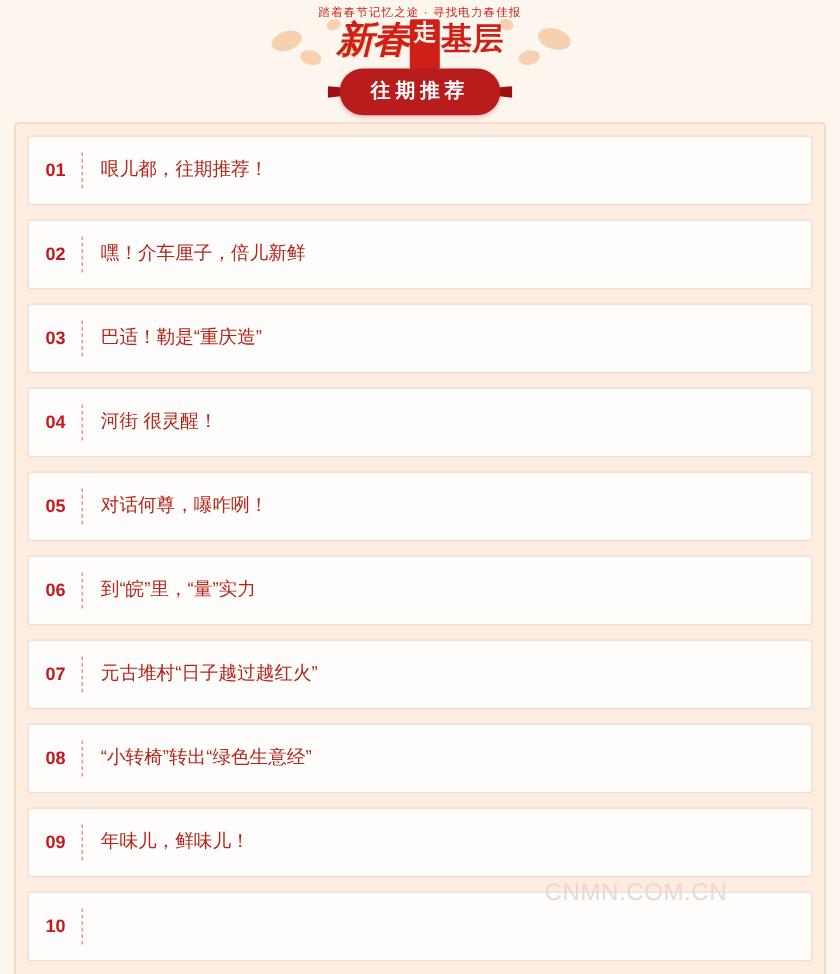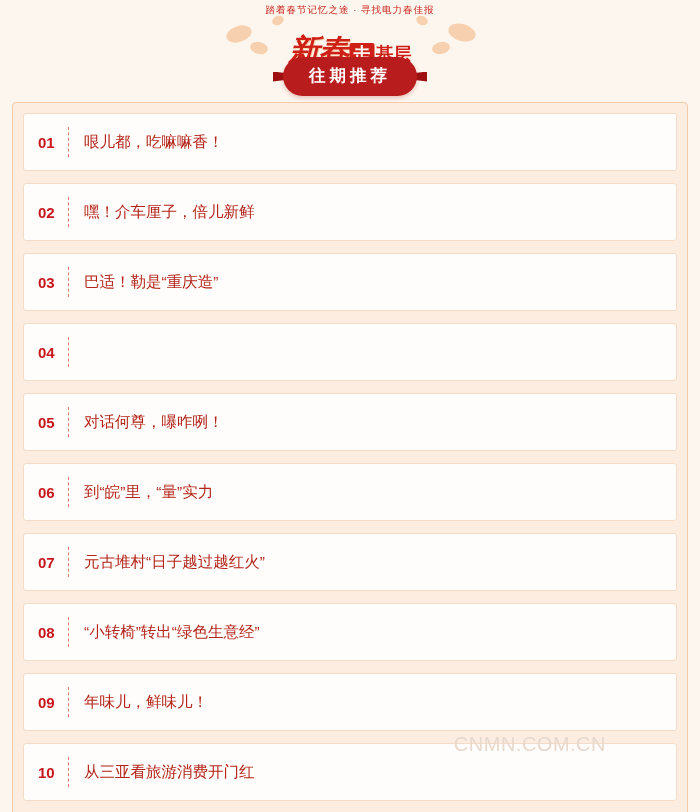--- a/index.html
+++ b/index.html
@@ -42,25 +42,24 @@
     width: 100%;
     text-align: center;
     font-size: 9.5px;
     letter-spacing: 1px;
     color: #c62118;
     white-space: nowrap;
   }
 
   .logo-main {
     position: absolute;
-    top: 30px;
+    top: 12px;
     left: 50%;
     transform: translateX(-50%);
     display: flex;
-    align-items: center;
     white-space: nowrap;
   }
 
   .logo-main .big {
     font-family: "Liberation Serif", serif;
     font-size: 31px;
     font-weight: bold;
     font-style: italic;
     color: #cf2017;
     letter-spacing: -1px;
@@ -76,21 +75,21 @@
     padding: 2px 3px 3px 3px;
     margin: 0 1px;
     line-height: 1;
     border-radius: 2px;
     position: relative;
     top: 4px;
   }
 
   .logo-main .big2 {
     font-family: "Liberation Serif", serif;
-    font-size: 18px;
+    font-size: 26px;
     font-weight: bold;
     color: #cf2017;
     position: relative;
     top: 3px;
   }
 
   
   .flourish {
     position: absolute;
     border-radius: 50%;
@@ -219,38 +218,39 @@
   </div>
 
   <div class="ribbon">往期推荐</div>
 </div>
 
 <div class="panel">
 
   <div class="row">
     <div class="row-num">01</div>
     <div class="row-sep"></div>
-    <div class="row-title">哏儿都，吃嘛嘛香！</div>
+    <div class="row-title">哏儿都，往期推荐！</div>
   </div>
 
   <div class="row">
     <div class="row-num">02</div>
     <div class="row-sep"></div>
     <div class="row-title">嘿！介车厘子，倍儿新鲜</div>
   </div>
 
   <div class="row">
     <div class="row-num">03</div>
     <div class="row-sep"></div>
     <div class="row-title">巴适！勒是“重庆造”</div>
   </div>
 
   <div class="row">
     <div class="row-num">04</div>
     <div class="row-sep"></div>
+    <div class="row-title">河街 很灵醒！</div>
   </div>
 
   <div class="row">
     <div class="row-num">05</div>
     <div class="row-sep"></div>
     <div class="row-title">对话何尊，嚗咋咧！</div>
   </div>
 
   <div class="row">
     <div class="row-num">06</div>
@@ -272,18 +272,17 @@
 
   <div class="row">
     <div class="row-num">09</div>
     <div class="row-sep"></div>
     <div class="row-title">年味儿，鲜味儿！</div>
   </div>
 
   <div class="row">
     <div class="row-num">10</div>
     <div class="row-sep"></div>
-    <div class="row-title">从三亚看旅游消费开门红</div>
   </div>
 
 </div>
 
 <div class="watermark">CNMN.COM.CN</div>
 
 </body></html>

